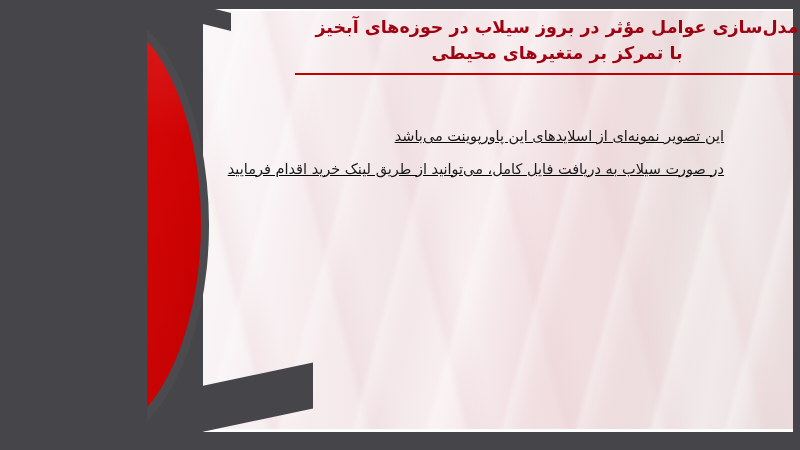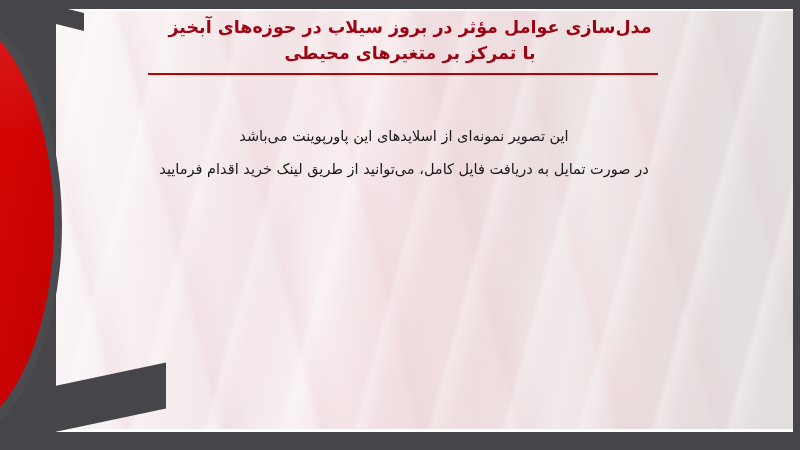--- a/index.html
+++ b/index.html
@@ -5,21 +5,21 @@
   html,body{margin:0;padding:0;}
   body{
     width:800px;height:450px;overflow:hidden;
     background:#45454a;
     font-family:"DejaVu Sans","Liberation Sans",sans-serif;
   }
 
   
   #slide{
     position:relative;
-    width:800px;height:450px;
+    width:653px;height:450px;
     overflow:hidden;
     background:#45454a;
     margin-left:7px;
   }
 
   
   .frame-bar{position:absolute;background:#45454a;}
   .frame-top{left:0;top:0;width:800px;height:9px;}
   .frame-bottom{left:0;bottom:0;width:800px;height:18px;}
   .frame-right{right:0;top:0;width:7px;height:450px;}
@@ -151,21 +151,22 @@
     left:148px;top:73px;
     width:510px;height:2px;
     background:#c00000;
   }
 
   
   #body-block{
     position:absolute;
     right:76px;top:120px;
     width:640px;
-    text-align:center;
+    text-align:right;
+    text-decoration:underline;
   }
   .body-line{
     color:#181818;
     font-size:14.5px;
     line-height:32.5px;
     font-weight:normal;
     white-space:nowrap;
   }
 </style>
 </head>
@@ -189,16 +190,16 @@
   <div id="lens-shade"></div>
 
   <div id="title-block">
     <div class="title-line">مدل‌سازی عوامل مؤثر در بروز سیلاب در حوزه‌های آبخیز</div>
     <div class="title-line">با تمرکز بر متغیرهای محیطی</div>
   </div>
   <div id="title-rule"></div>
 
   <div id="body-block">
     <div class="body-line">این تصویر نمونه‌ای از اسلایدهای این پاورپوینت می‌باشد</div>
-    <div class="body-line">در صورت تمایل به دریافت فایل کامل، می‌توانید از طریق لینک خرید اقدام فرمایید</div>
+    <div class="body-line">در صورت سیلاب به دریافت فایل کامل، می‌توانید از طریق لینک خرید اقدام فرمایید</div>
   </div>
 
 </div>
 
 </body></html>

